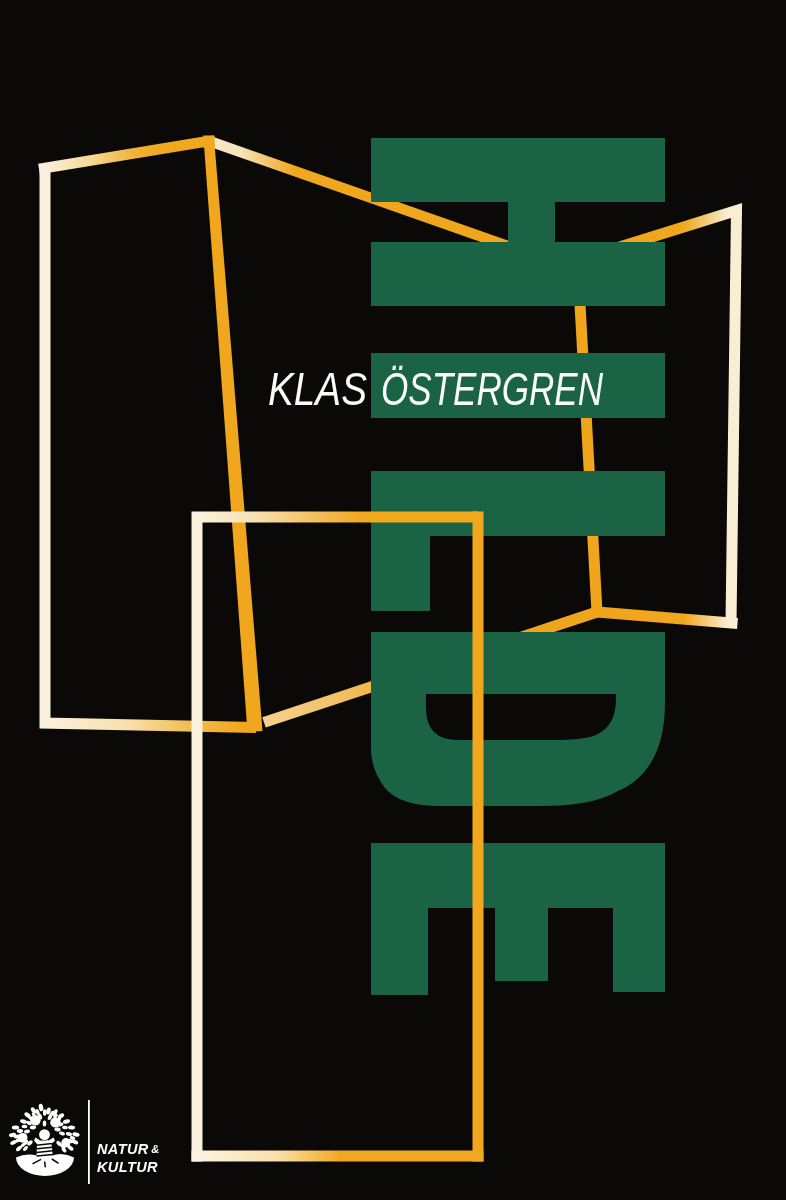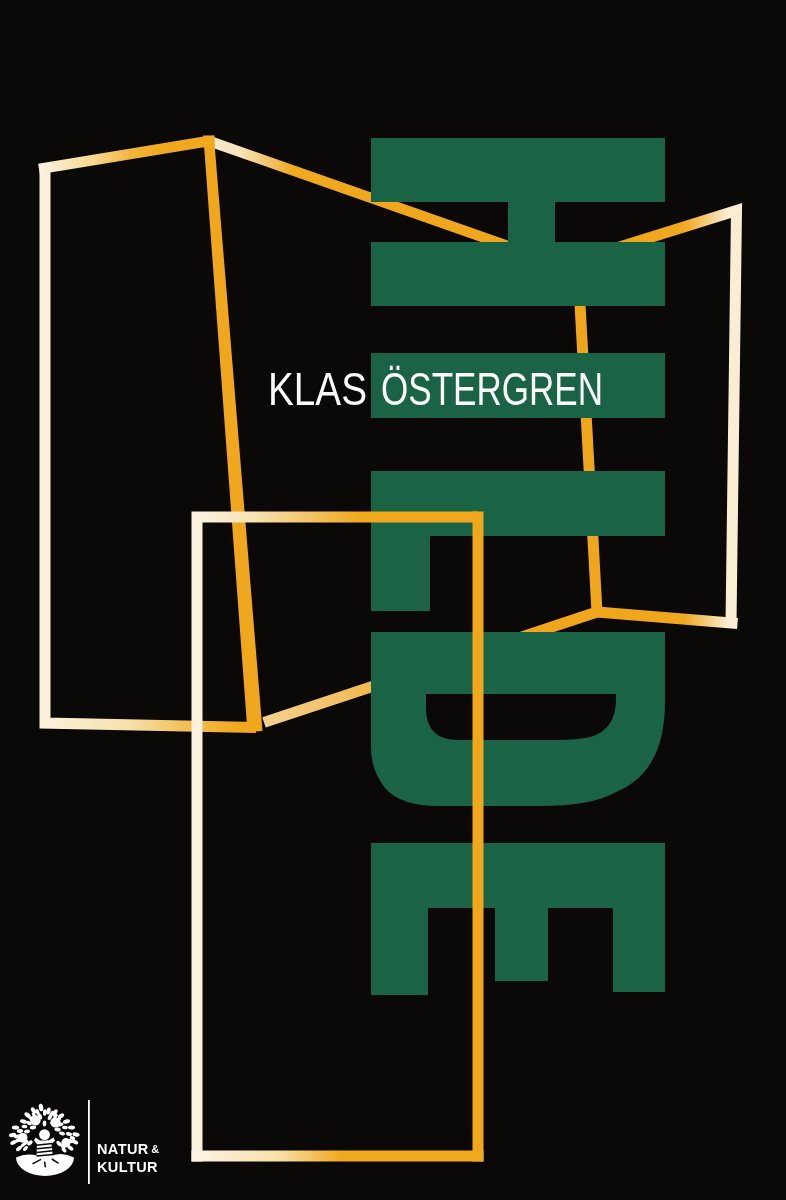--- a/index.html
+++ b/index.html
@@ -1,16 +1,16 @@
 <!DOCTYPE html>
 <html><head>
 <meta charset="utf-8">
 <style>
   html,body{margin:0;padding:0;background:#0a0907;}
-  #cover{width:786px;height:1200px;position:relative;overflow:hidden;}
+  #cover{width:786px;height:1200px;position:relative;overflow:hidden;font-style:italic;}
   svg{display:block;}
   text{font-family:"Liberation Sans", sans-serif;}
 </style>
 </head>
 <body>
 <div id="cover">
 <svg width="786" height="1200" viewBox="0 0 786 1200">
   <defs>
     <linearGradient id="gAT" gradientUnits="userSpaceOnUse" x1="45" y1="0" x2="209" y2="0">
       <stop offset="0" stop-color="#faf1dc"></stop>

